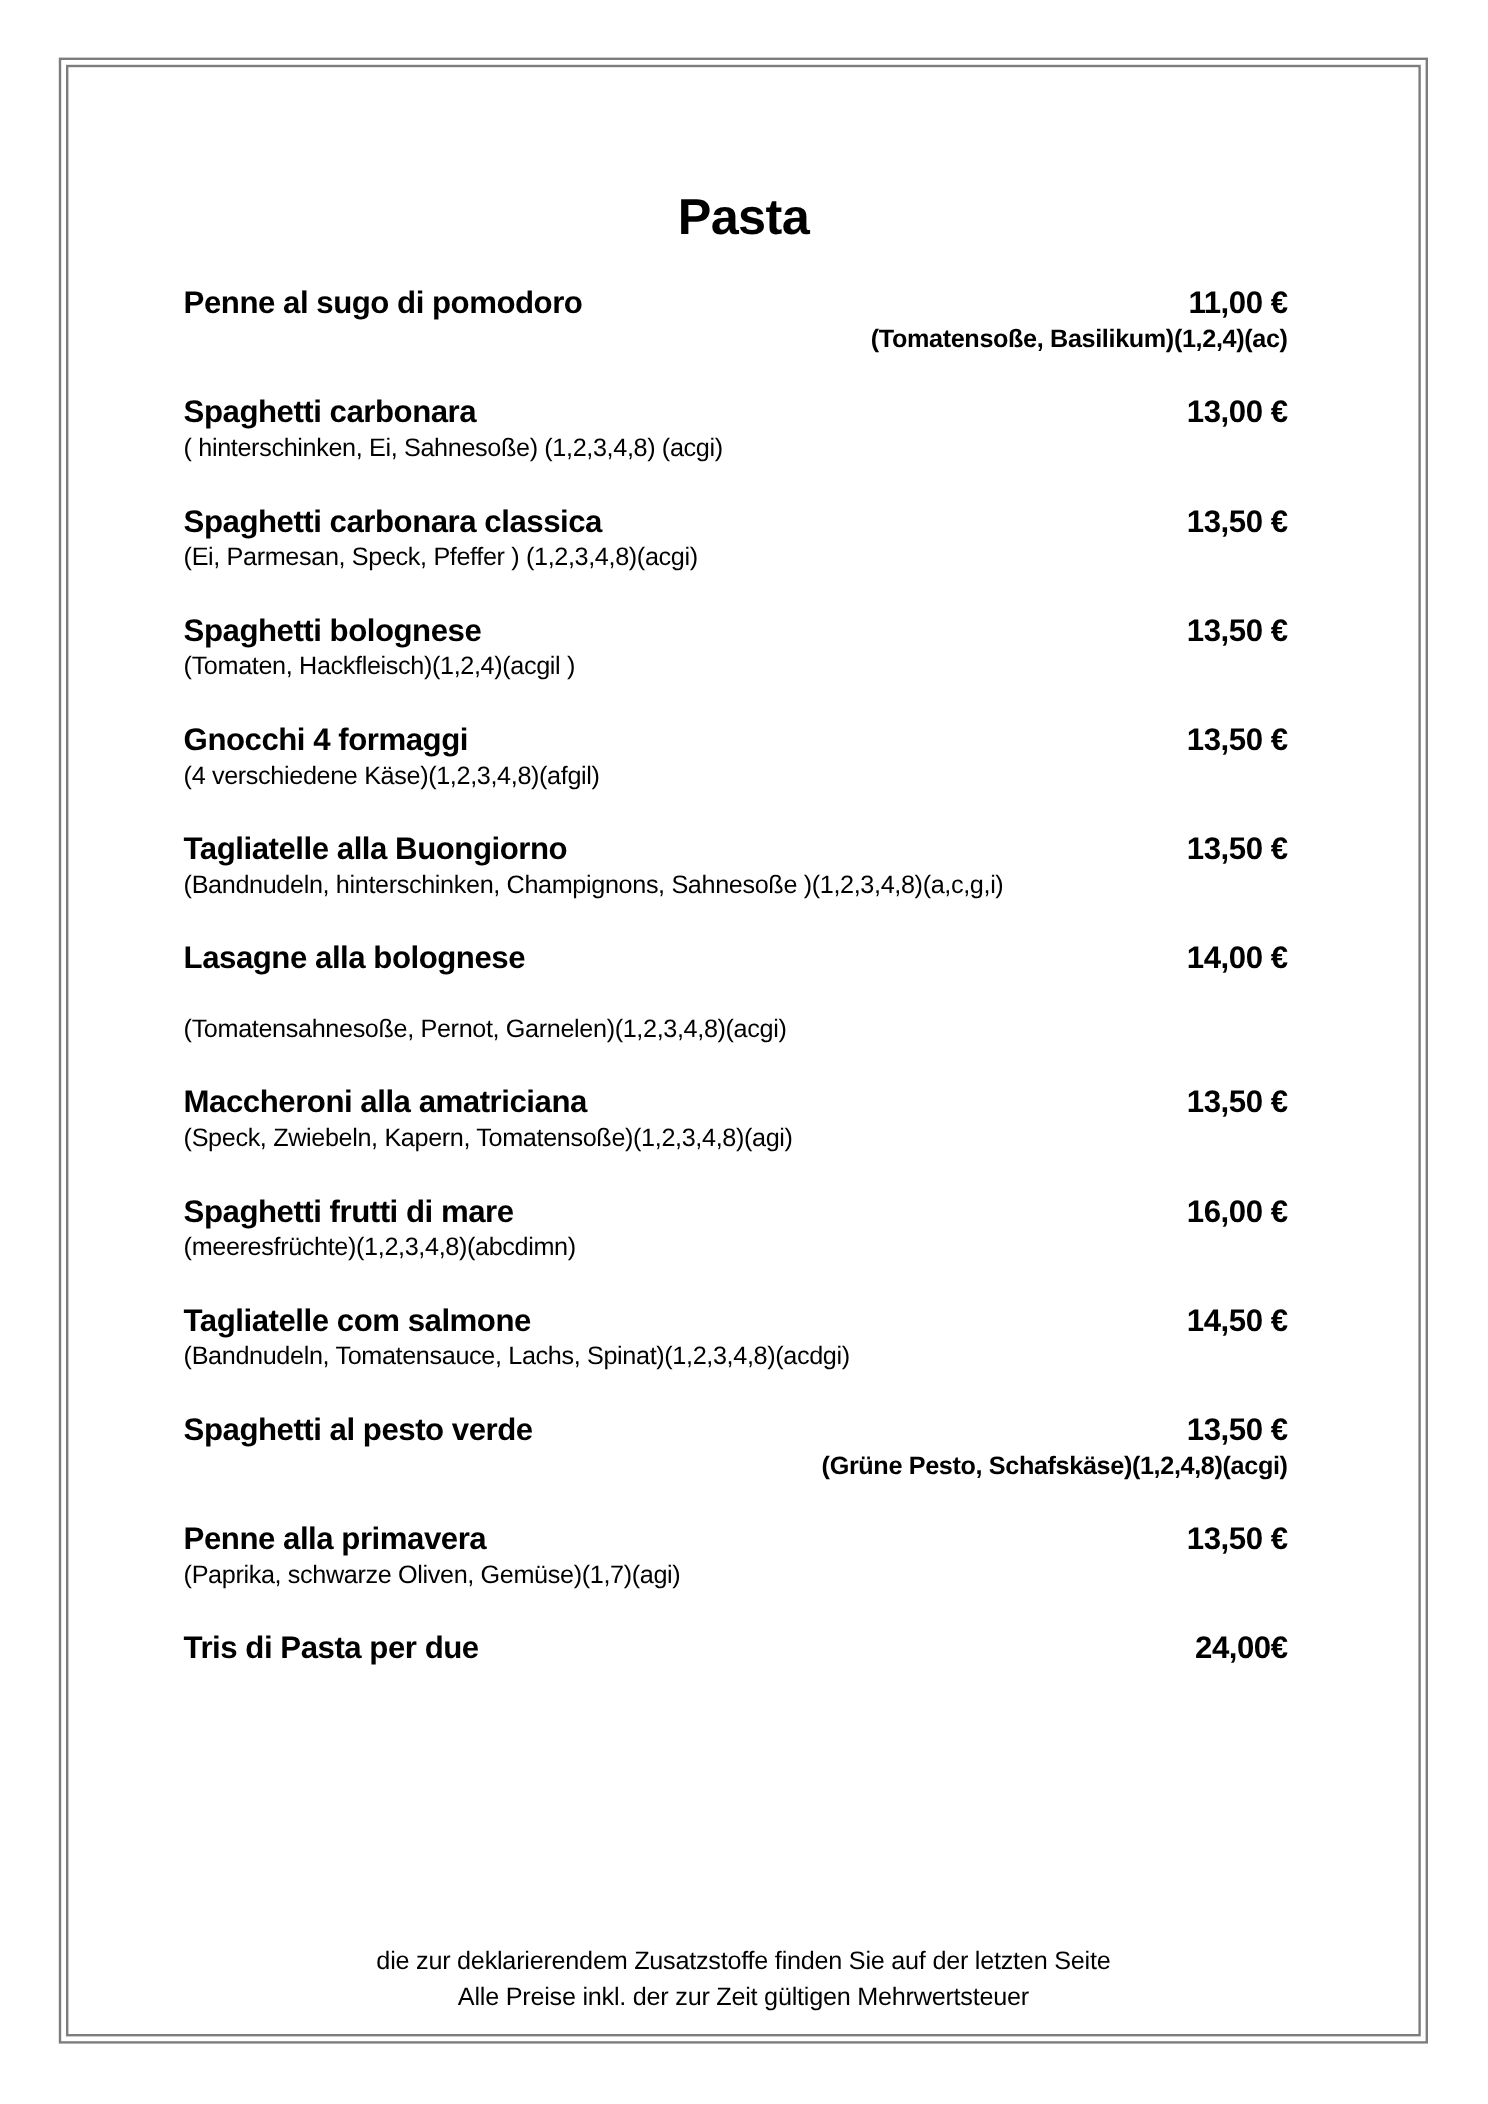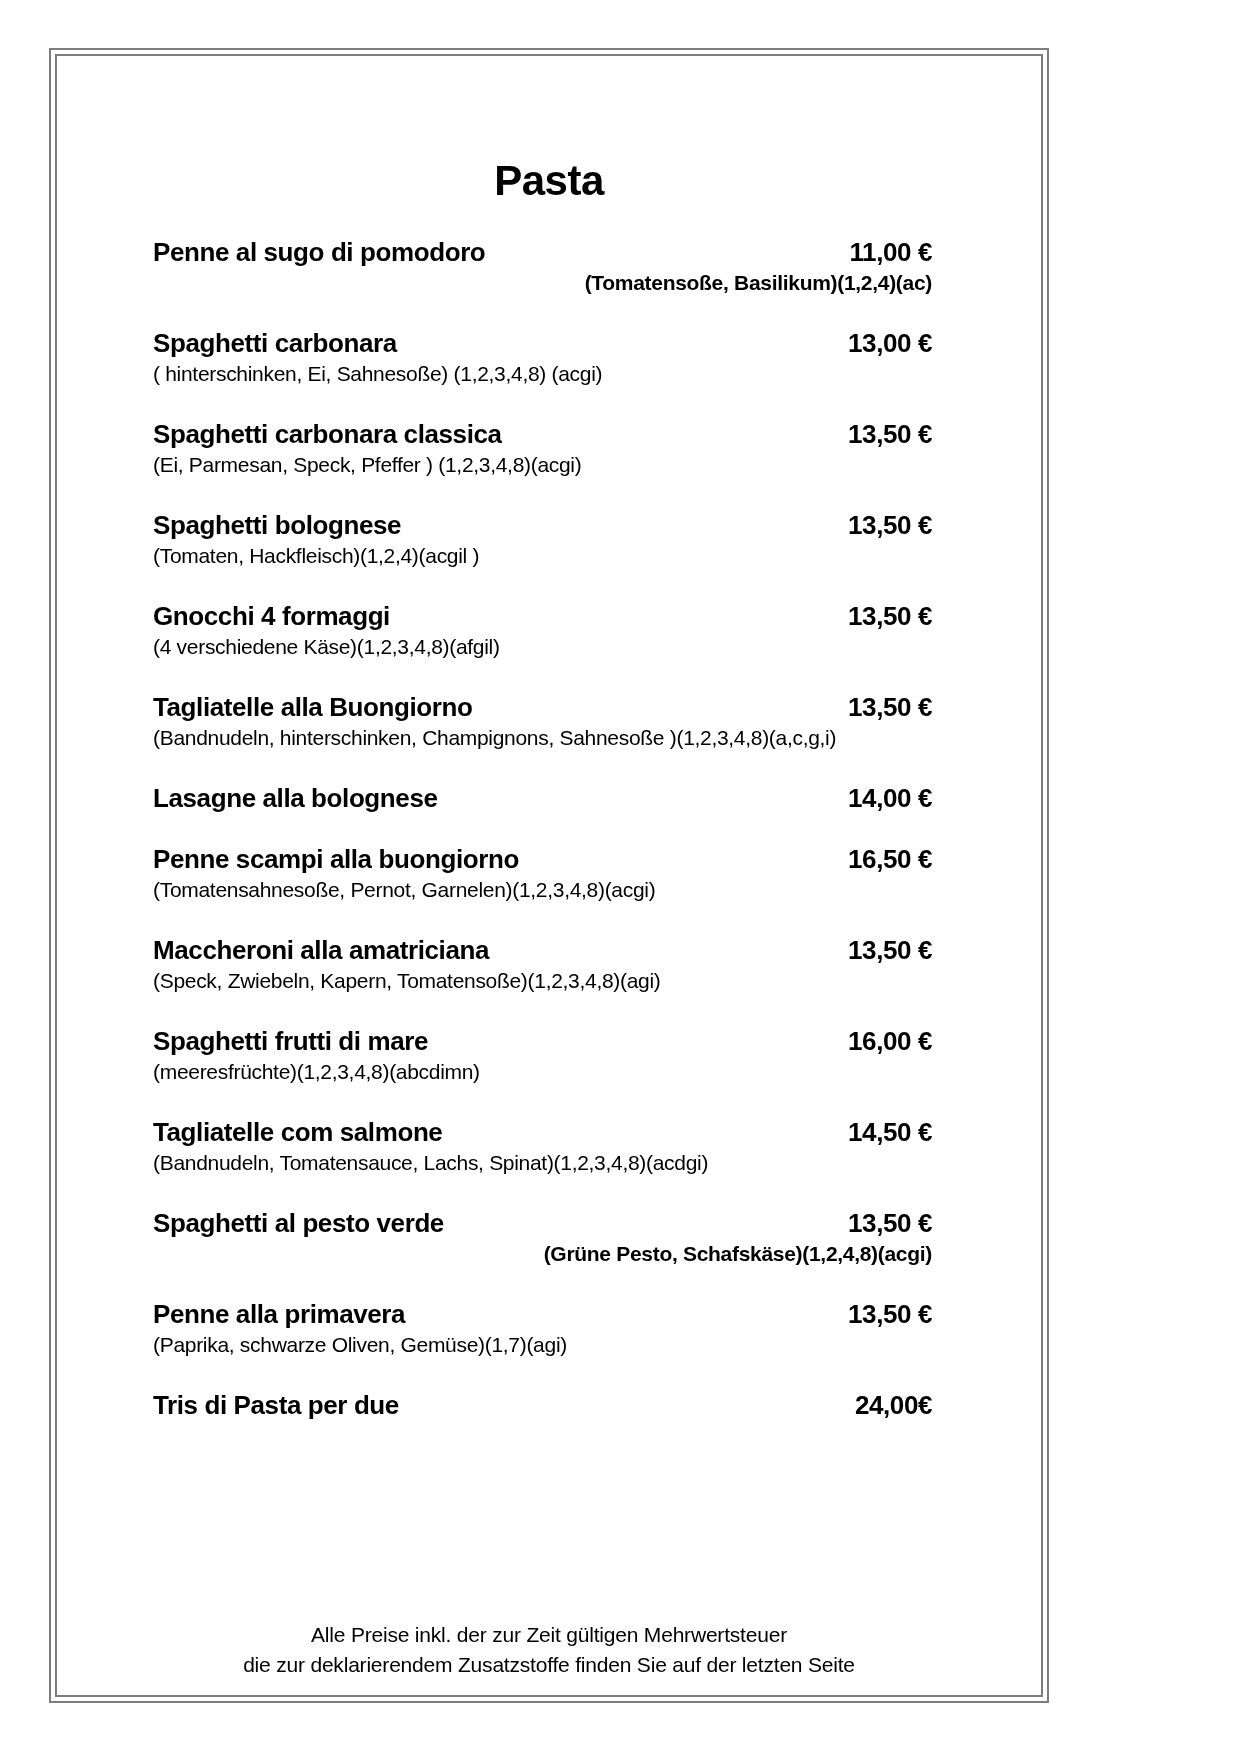--- a/index.html
+++ b/index.html
@@ -11,21 +11,21 @@
     width: 1240px;
     height: 1753px;
     position: relative;
     font-family: "Liberation Sans", sans-serif;
     color: #000000;
   }
   .frame-outer {
     position: absolute;
     left: 49px;
     top: 48px;
-    width: 1000px;
+    width: 1141px;
     height: 1655px;
     border: 2px solid #7d7d7d;
     padding: 4px;
     box-sizing: border-box;
     background: #ffffff;
   }
   .frame-inner {
     width: 100%;
     height: 100%;
     border: 2px solid #7d7d7d;
@@ -148,24 +148,20 @@
       </div>
 
       <div class="menu-item">
         <div class="item-row">
           <span class="item-name">Lasagne alla bolognese</span>
           <span class="item-price">14,00 €</span>
         </div>
       </div>
 
       <div class="menu-item">
-        <div class="item-row">
-          <span class="item-name">Penne scampi alla buongiorno</span>
-          <span class="item-price">16,50 €</span>
-        </div>
         <div class="item-desc">(Tomatensahnesoße, Pernot, Garnelen)(1,2,3,4,8)(acgi)</div>
       </div>
 
       <div class="menu-item">
         <div class="item-row">
           <span class="item-name">Maccheroni alla amatriciana</span>
           <span class="item-price">13,50 €</span>
         </div>
         <div class="item-desc">(Speck, Zwiebeln, Kapern, Tomatensoße)(1,2,3,4,8)(agi)</div>
       </div>
@@ -205,18 +201,18 @@
       <div class="menu-item">
         <div class="item-row">
           <span class="item-name">Tris di Pasta per due</span>
           <span class="item-price">24,00€</span>
         </div>
       </div>
 
     </div>
 
     <div class="footer">
+      <div>die zur deklarierendem Zusatzstoffe finden Sie auf der letzten Seite</div>
       <div>Alle Preise inkl. der zur Zeit gültigen Mehrwertsteuer</div>
-      <div>die zur deklarierendem Zusatzstoffe finden Sie auf der letzten Seite</div>
     </div>
 
   </div>
 </div>
 
 </body></html>

